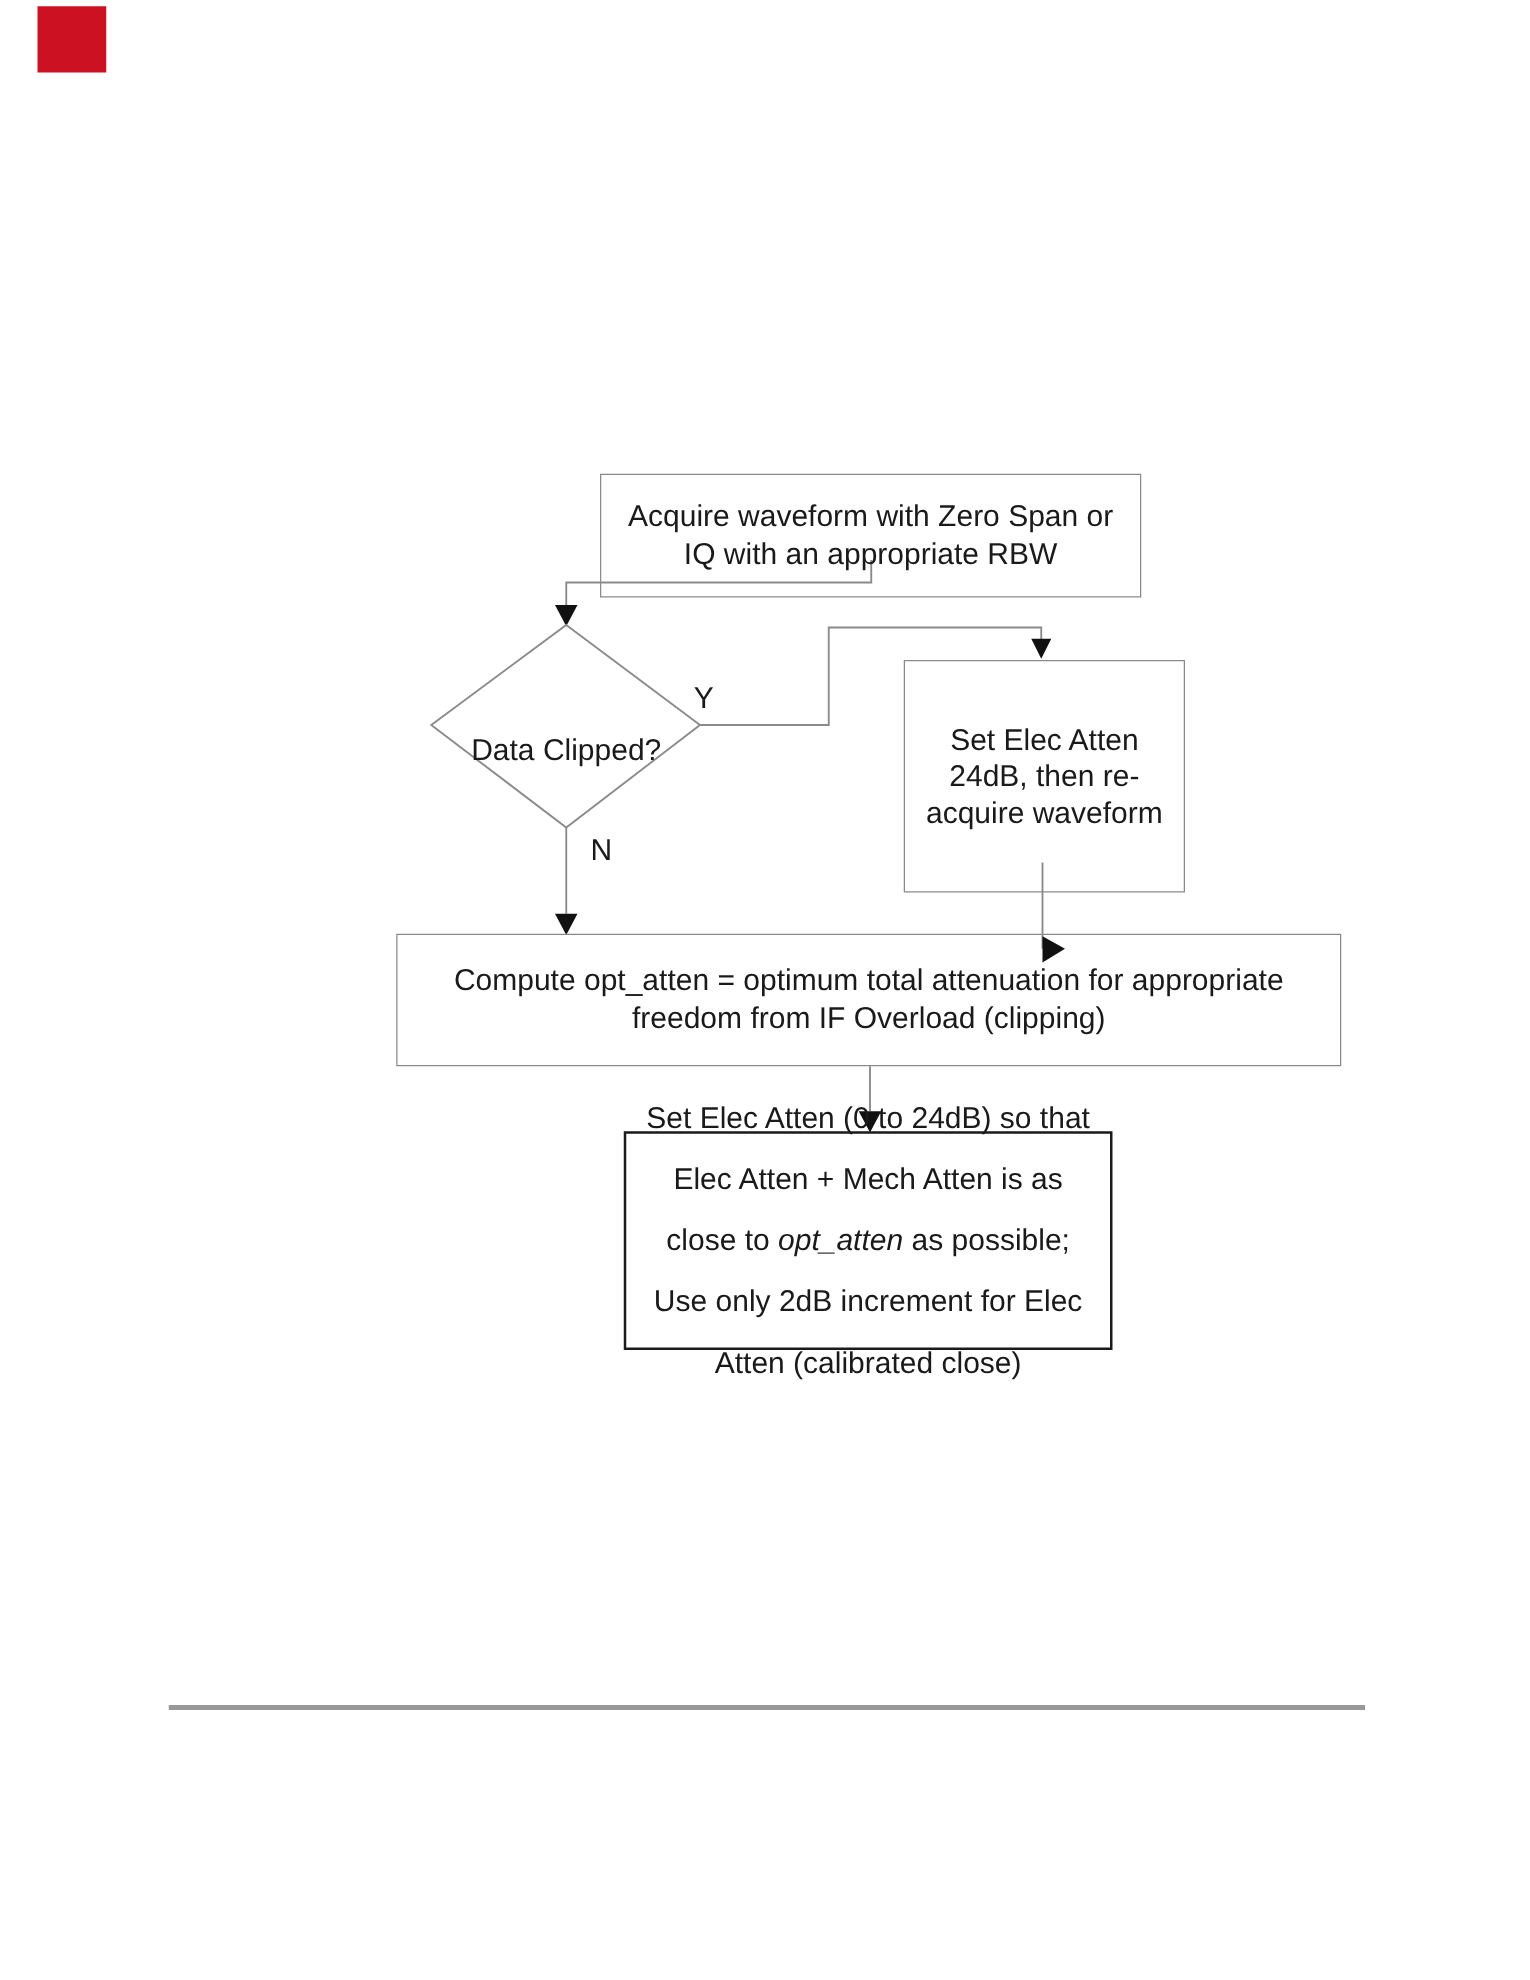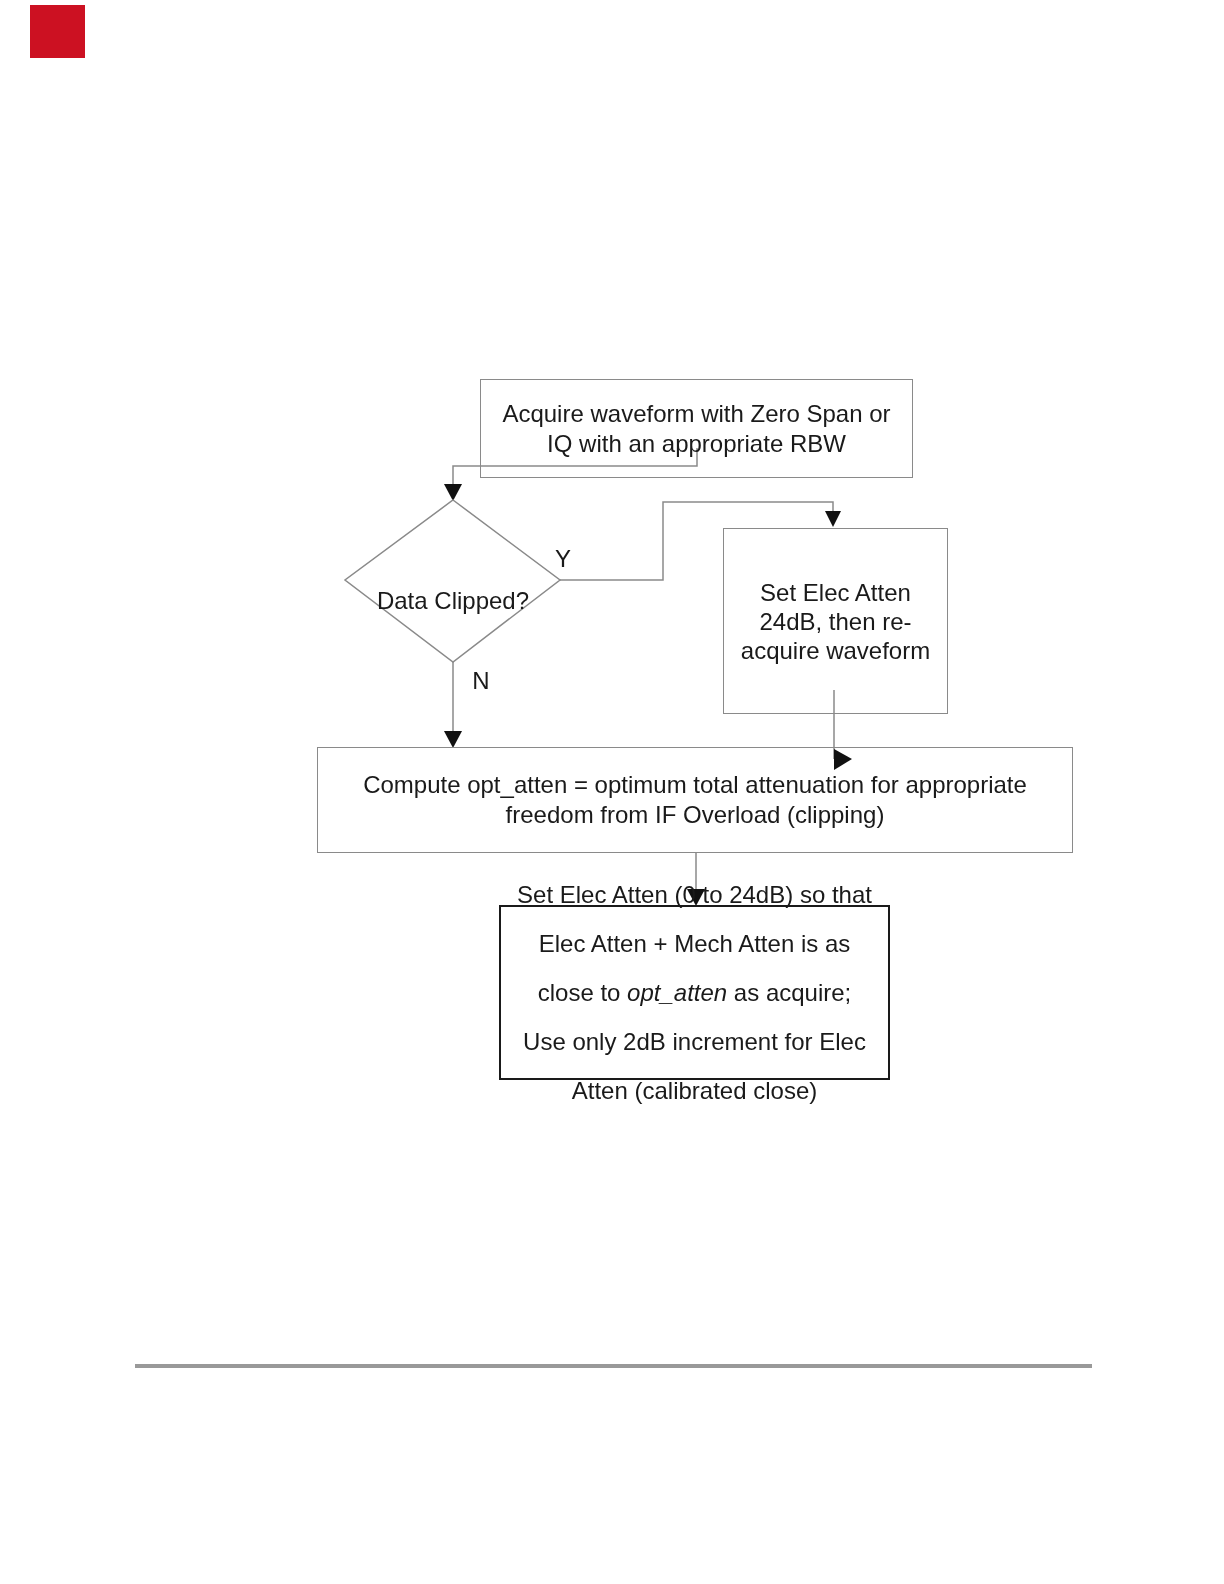--- a/index.html
+++ b/index.html
@@ -78,20 +78,20 @@
   </div>
 
   <div class="box box-compute">
     <div class="ln">Compute opt_atten = optimum total attenuation for appropriate</div>
     <div class="ln">freedom from IF Overload (clipping)</div>
   </div>
 
   <div class="box box-setatten">
     <div class="ln">Set Elec Atten (0 to 24dB) so that</div>
     <div class="ln">Elec Atten + Mech Atten is as</div>
-    <div class="ln"><span>close to </span><span class="it">opt_atten</span><span> as acquire;</span></div>
+    <div class="ln"><span>close to </span><span class="it">opt_atten</span><span> as possible;</span></div>
     <div class="ln">Use only 2dB increment for Elec</div>
     <div class="ln">Atten (calibrated close)</div>
   </div>
 
   <div class="divider" style="background: rgb(153, 153, 153);"></div>
 
 </div>
 
 </body></html>

